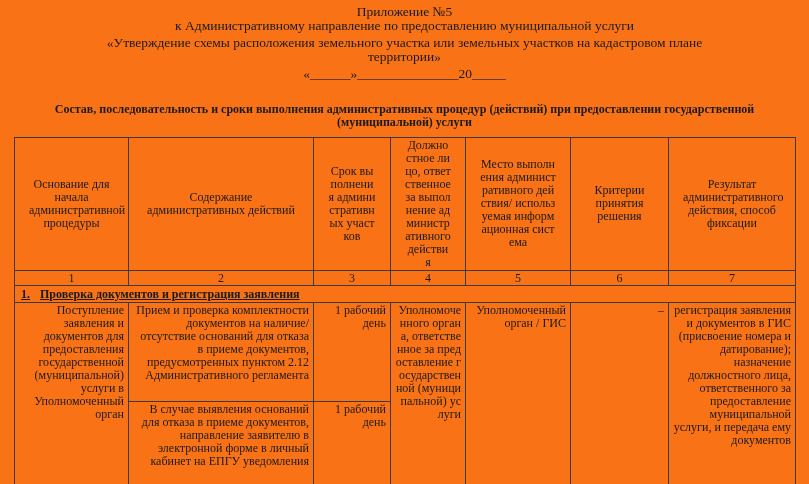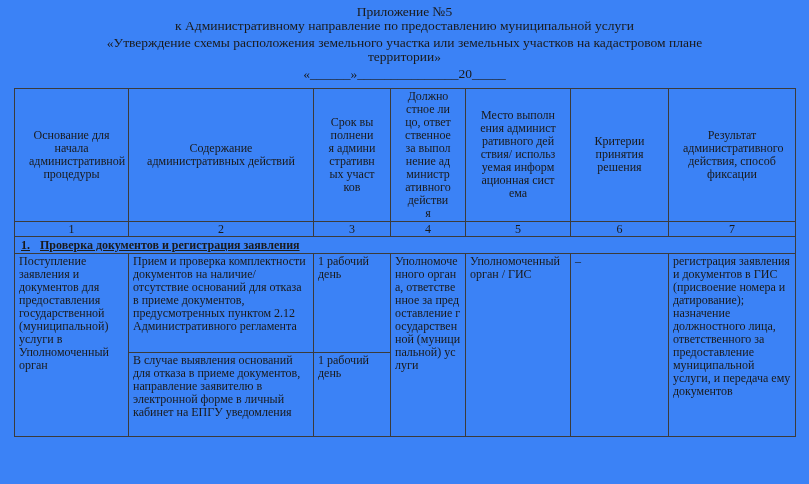--- a/index.html
+++ b/index.html
@@ -3,21 +3,21 @@
 <meta charset="utf-8">
 <style>
   * { margin: 0; padding: 0; box-sizing: border-box; }
   html, body { background: #ffffff; }
   body {
     width: 809px; height: 484px;
     font-family: "Liberation Serif", "DejaVu Serif", serif;
     color: #1a1a1a;
     overflow: hidden;
   }
-  .page { position: relative; width: 809px; height: 484px; background: #3b82f6; }
+  .page { position: relative; width: 809px; height: 484px; background: #f97316; }
 
   
   .appendix {
     padding-top: 5px;
     text-align: center;
     font-size: 13.5px;
     line-height: 13.5px;
   }
   .appendix > div { white-space: nowrap; }
   .appendix .quote {
@@ -42,21 +42,21 @@
     margin: 7px 0 0 14px;
     width: 781px;
     border-collapse: collapse;
     table-layout: fixed;
     font-size: 12px;
     line-height: 13px;
   }
   table.proc td {
     border: 1px solid #3b3b3b;
     vertical-align: top;
-    text-align: left;
+    text-align: right;
     padding: 1px 4px 2px 4px;
     overflow: hidden;
   }
   tr.hdr td {
     height: 126px;
     text-align: center;
     vertical-align: middle;
     padding: 1px 14px;
   }
   tr.nums td {
@@ -83,20 +83,21 @@
 
 <div class="page">
 
   <div class="appendix">
     <div>Приложение №5</div>
     <div>к Административному направление по предоставлению муниципальной услуги</div>
     <div class="quote">«Утверждение схемы расположения земельного участка или земельных участков на кадастровом плане территории»</div>
     <div class="dateline">«______»_______________20_____</div>
   </div>
 
+  <div class="doc-title">Состав, последовательность и сроки выполнения административных процедур (действий) при предоставлении государственной (муниципальной) услуги</div>
 
   <table class="proc">
     <colgroup>
       <col style="width:114px">
       <col style="width:185px">
       <col style="width:77px">
       <col style="width:75px">
       <col style="width:105px">
       <col style="width:98px">
       <col style="width:127px">

